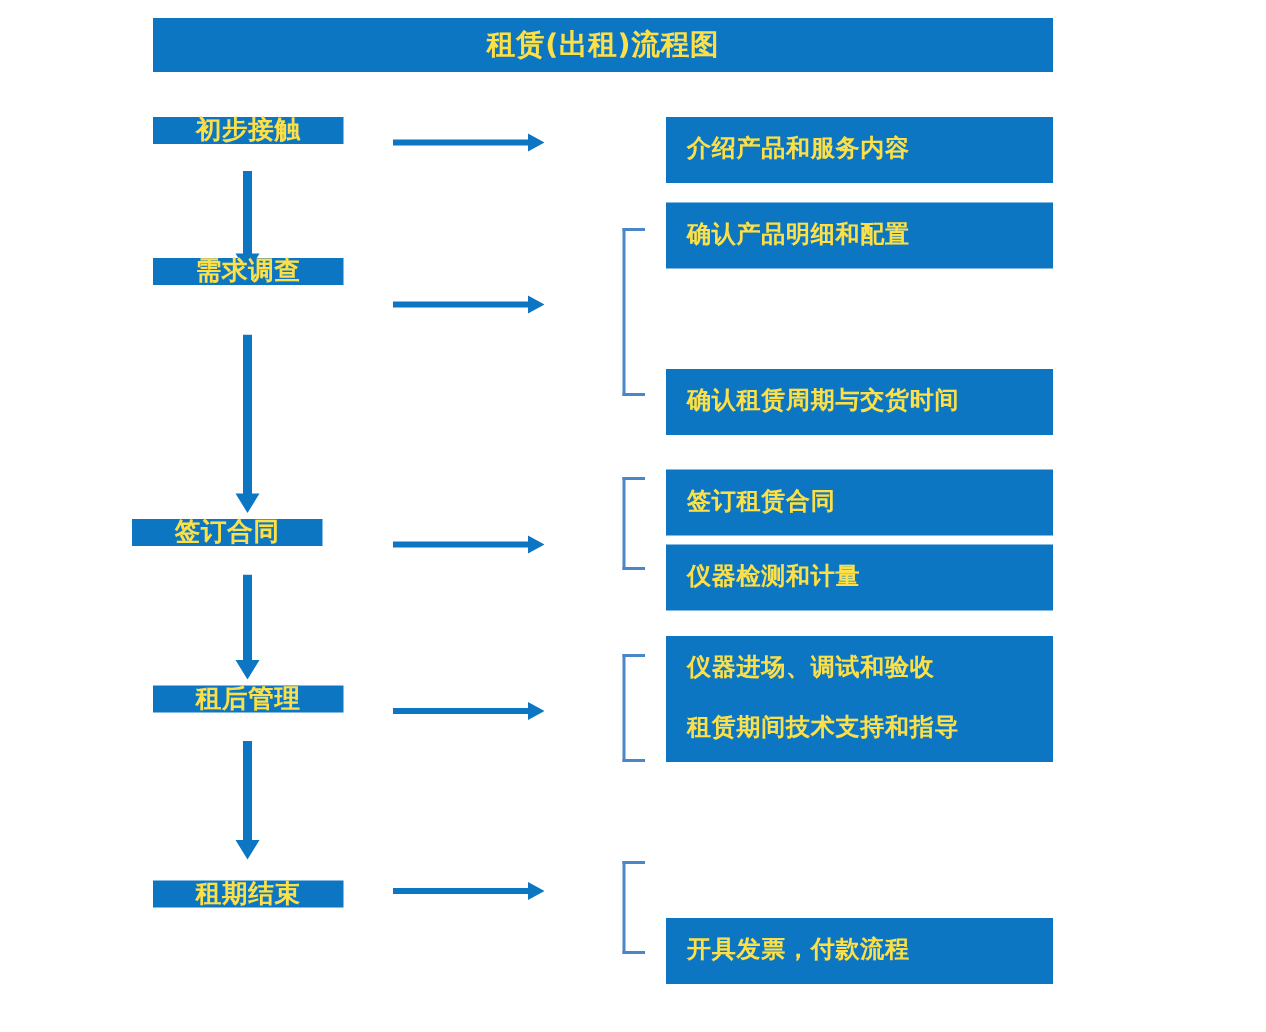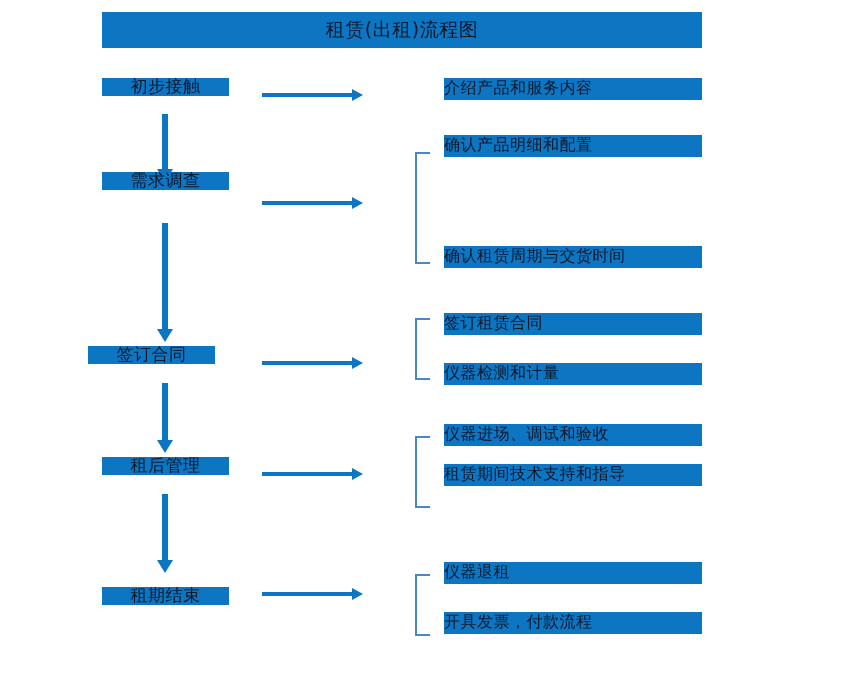--- a/index.html
+++ b/index.html
@@ -16,22 +16,22 @@
   }
   #canvas {
     position: absolute;
     left: 0; top: 0;
     width: 844px;
     height: 688px;
   }
   .box {
     position: absolute;
     background: #0c76c2;
-    color: #0f172a;
-    font-weight: normal;
+    color: #fde047;
+    font-weight: bold;
     display: flex;
     align-items: center;
     box-sizing: border-box;
     letter-spacing: 0.5px;
     white-space: nowrap;
   }
   .title-bar {
     left: 102px;
     top: 12px;
     width: 600px;
@@ -43,23 +43,24 @@
   .stage-box {
     width: 127px;
     height: 18px;
     font-size: 17px;
     justify-content: center;
     padding-bottom: 2px;
   }
   .detail-box {
     left: 444px;
     width: 258px;
-    height: 22px;
+    height: 44px;
     font-size: 16px;
     justify-content: flex-start;
+    padding-left: 14px;
     padding-bottom: 2px;
   }
   .h-arrow {
     position: absolute;
     height: 18px;
     width: 101px;
   }
   .v-arrow {
     position: absolute;
     width: 22px;
@@ -139,16 +140,15 @@
   </svg>
 
   <div class="box stage-box" style="left:102px; top:577px;margin-top:10px;">租期结束</div>
 
   <svg class="h-arrow" style="left:262px; top:585px;" viewBox="0 0 101 18">
     <path d="M0 7 L90 7 L90 3 L101 9 L90 15 L90 11 L0 11 Z" fill="#0c76c2"></path>
   </svg>
 
   <div class="bracket" style="left:415px; top:574px; height:62px;"></div>
 
-  <div class="box detail-box" style="top:562px;">仪器退租</div>
   <div class="box detail-box" style="top:612px;">开具发票，付款流程</div>
 
 </div>
 
 </body></html>

